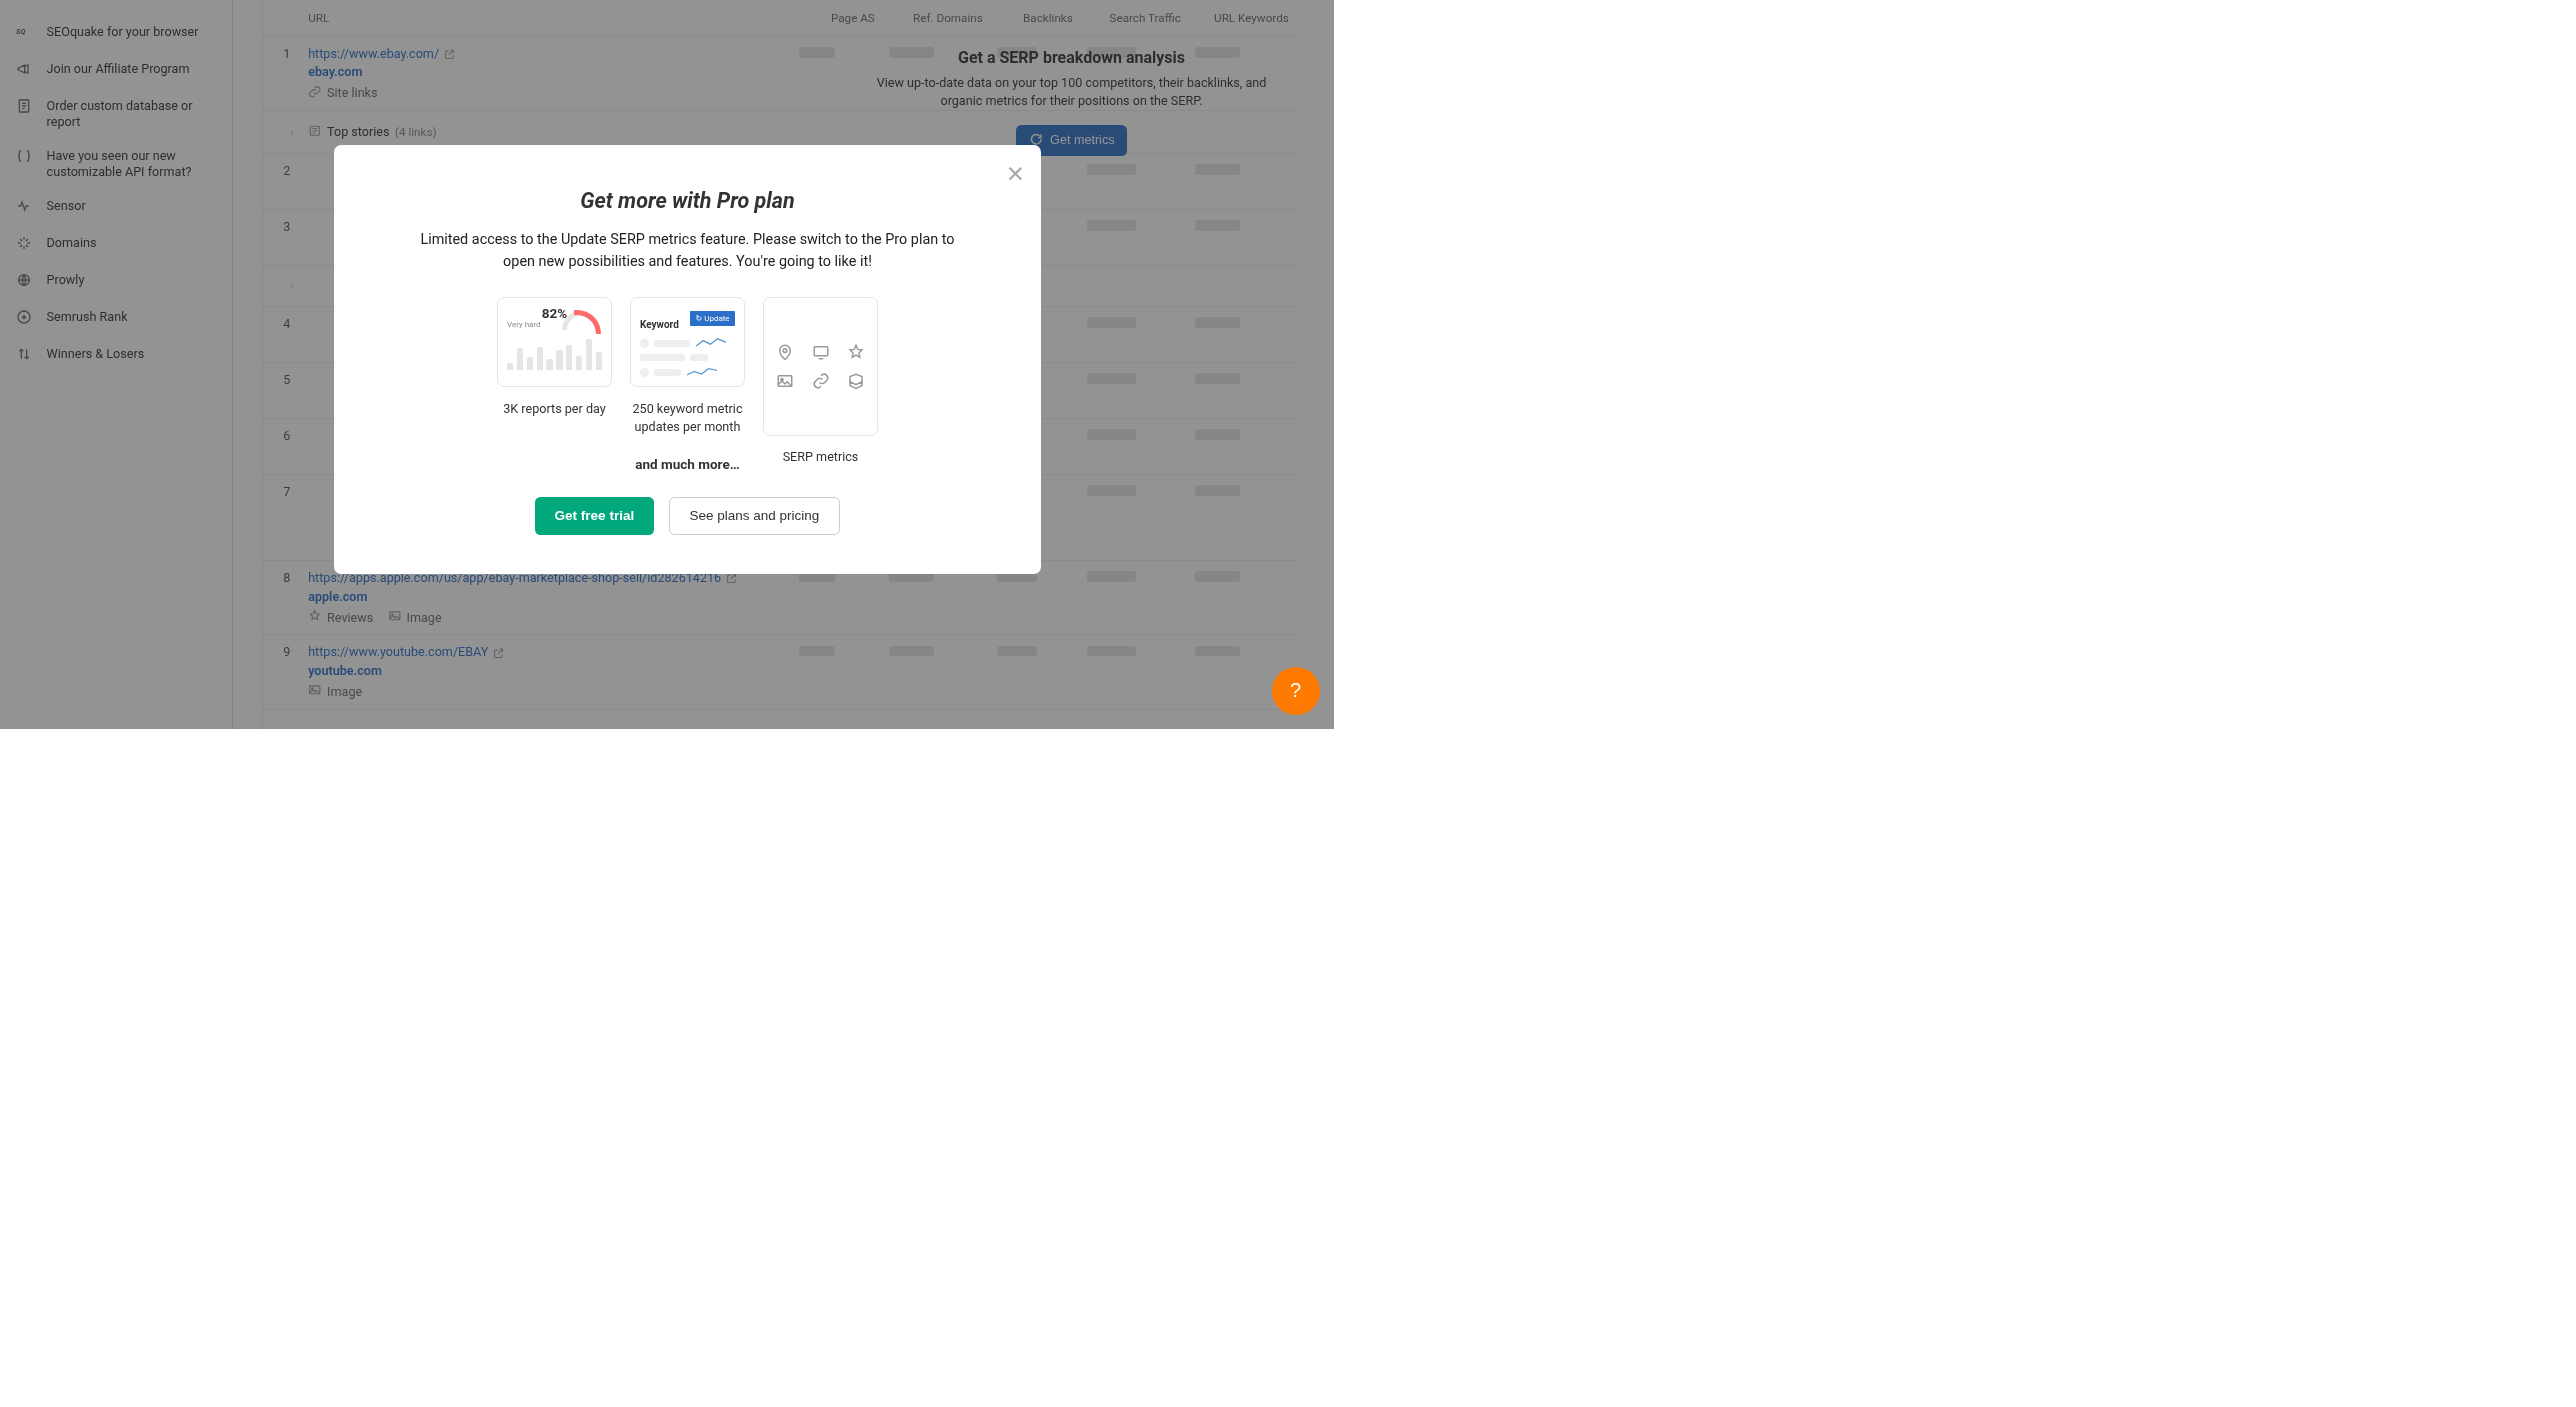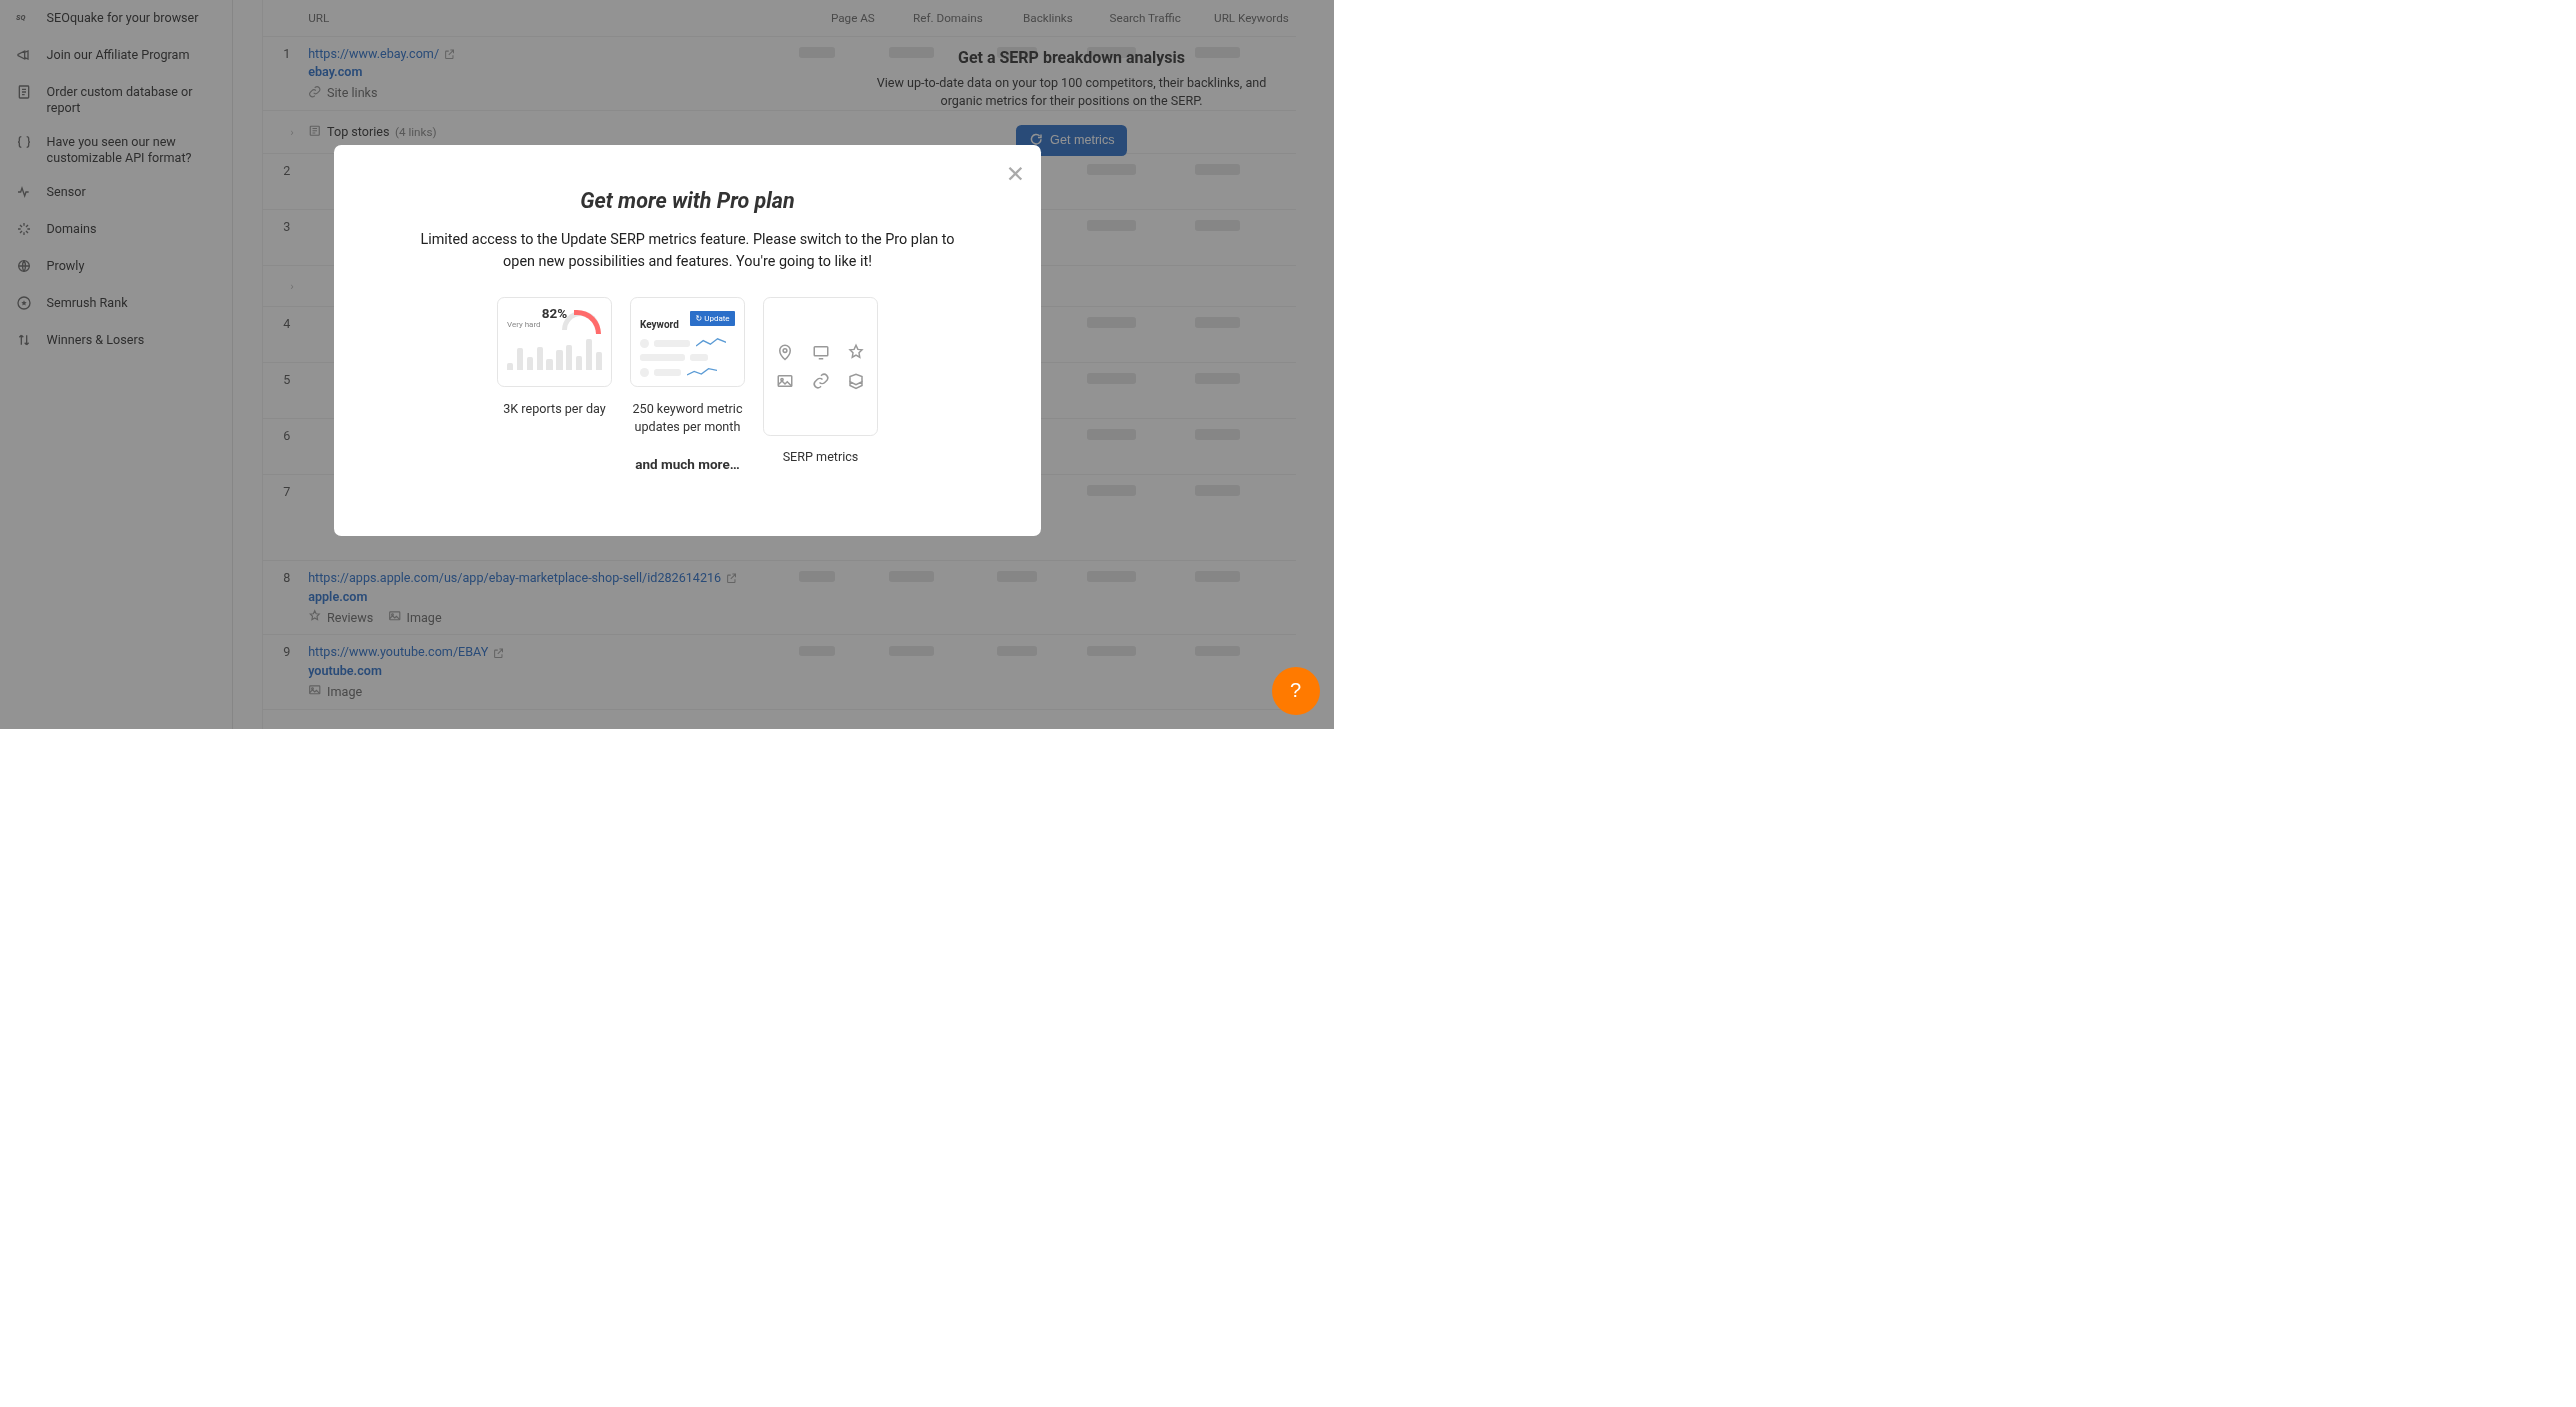--- a/index.html
+++ b/index.html
@@ -9,21 +9,21 @@
   color: #333;
   overflow: hidden;
   width: 1334px;
   height: 729px;
   position: relative;
 }
 .sidebar {
   position: absolute;
   left: 0; top: 0;
   width: 233px; height: 100%;
-  padding: 1px 0;
+  padding: 15px 0;
   border-right: 0.9px solid #e5e5e5;
 }
 .sidebar .item {
   display: flex;
   align-items: flex-start;
   padding: 9px 16px;
   color: #333;
   font-size: 12.6px;
   cursor: pointer;
 }
@@ -475,18 +475,22 @@
               <path d="M4 13l8 4 8-4v5l-8 4-8-4z"></path>
             </svg>
           </span>
       </div>
       <div class="caption">SERP metrics</div>
     </div>
   </div>
 
   <div class="more">and much more…</div>
 
+  <div class="actions">
+    <button class="btn-primary">Get free trial</button>
+    <button class="btn-secondary">See plans and pricing</button>
+  </div>
 </div>
 
 <button class="help-fab">
   <span>?</span>
 </button>
 
 
 </body></html>

